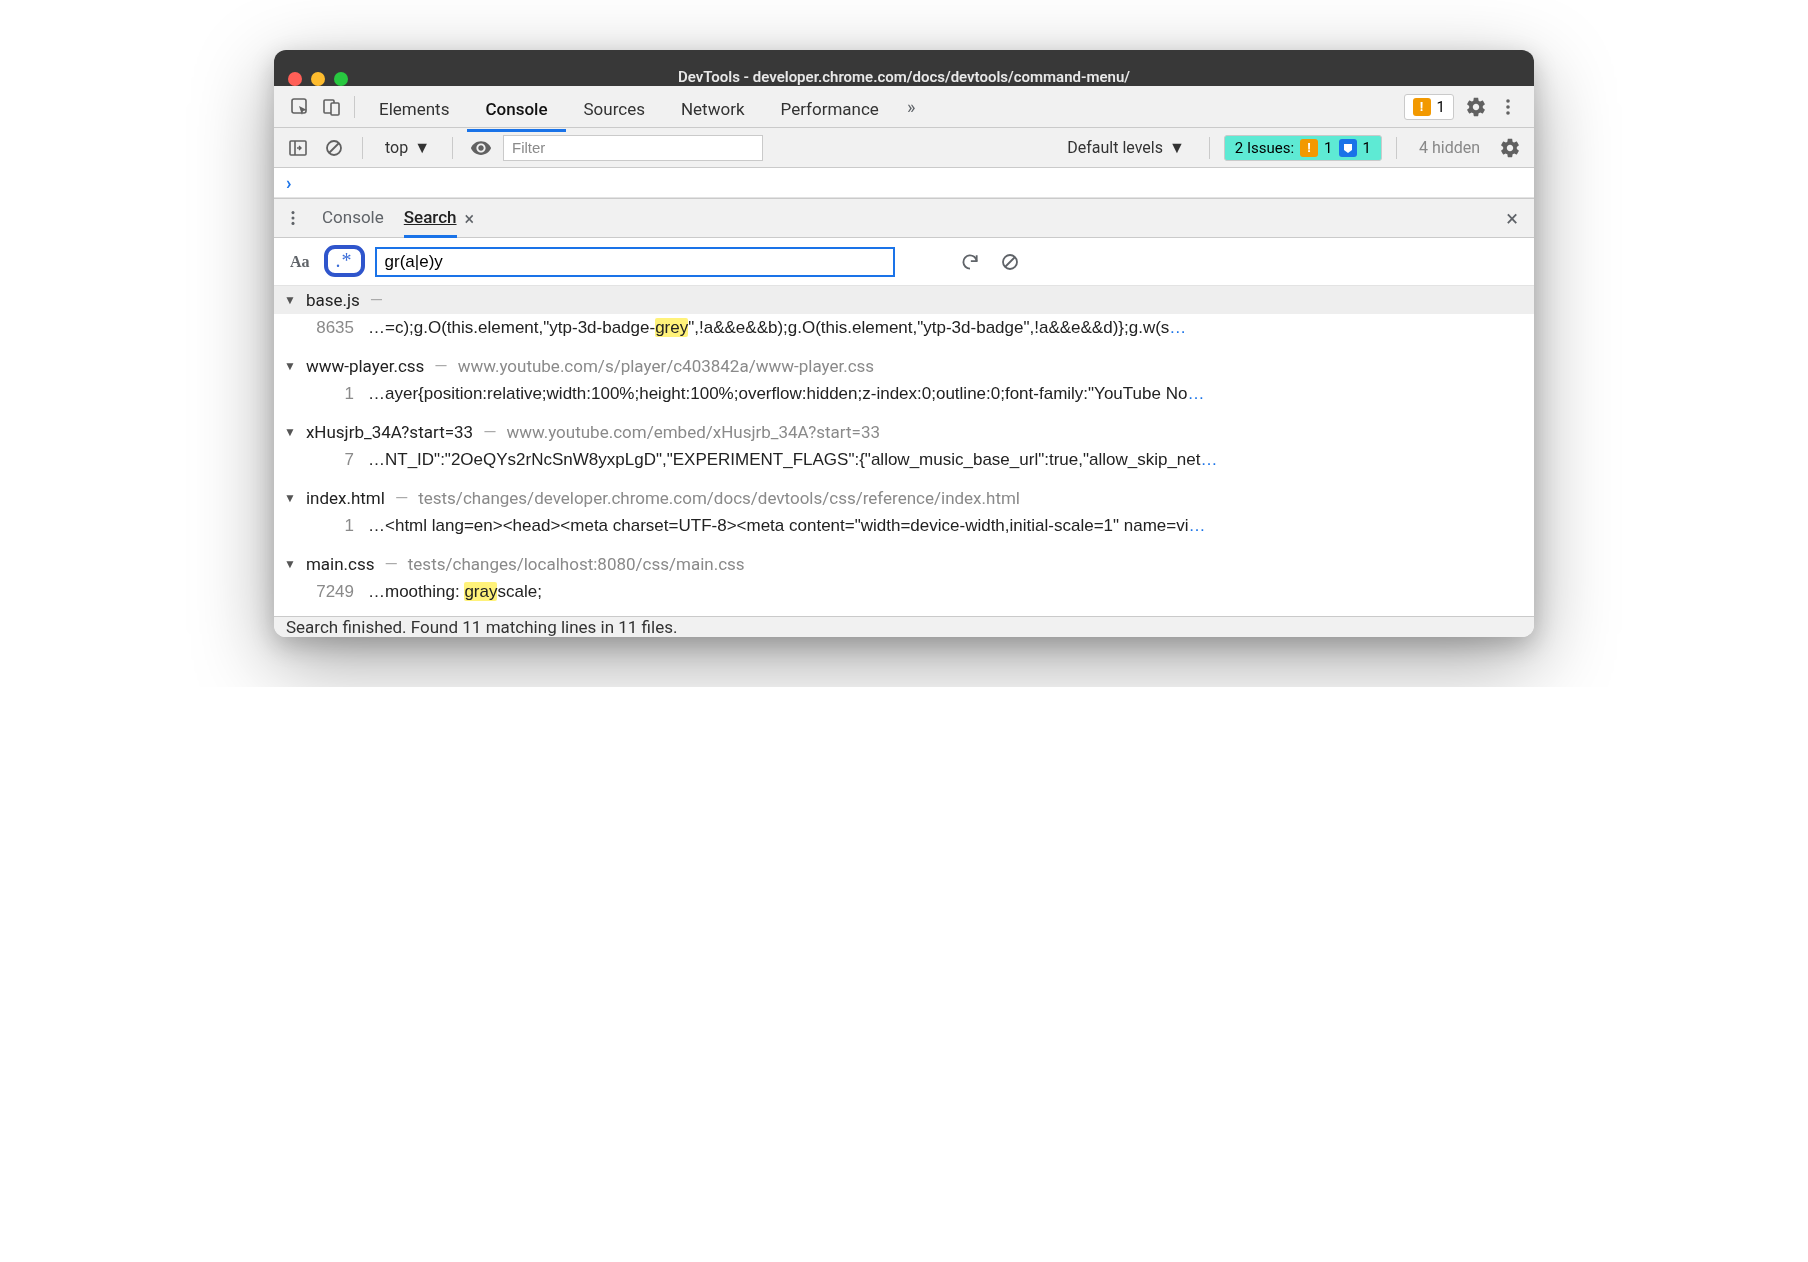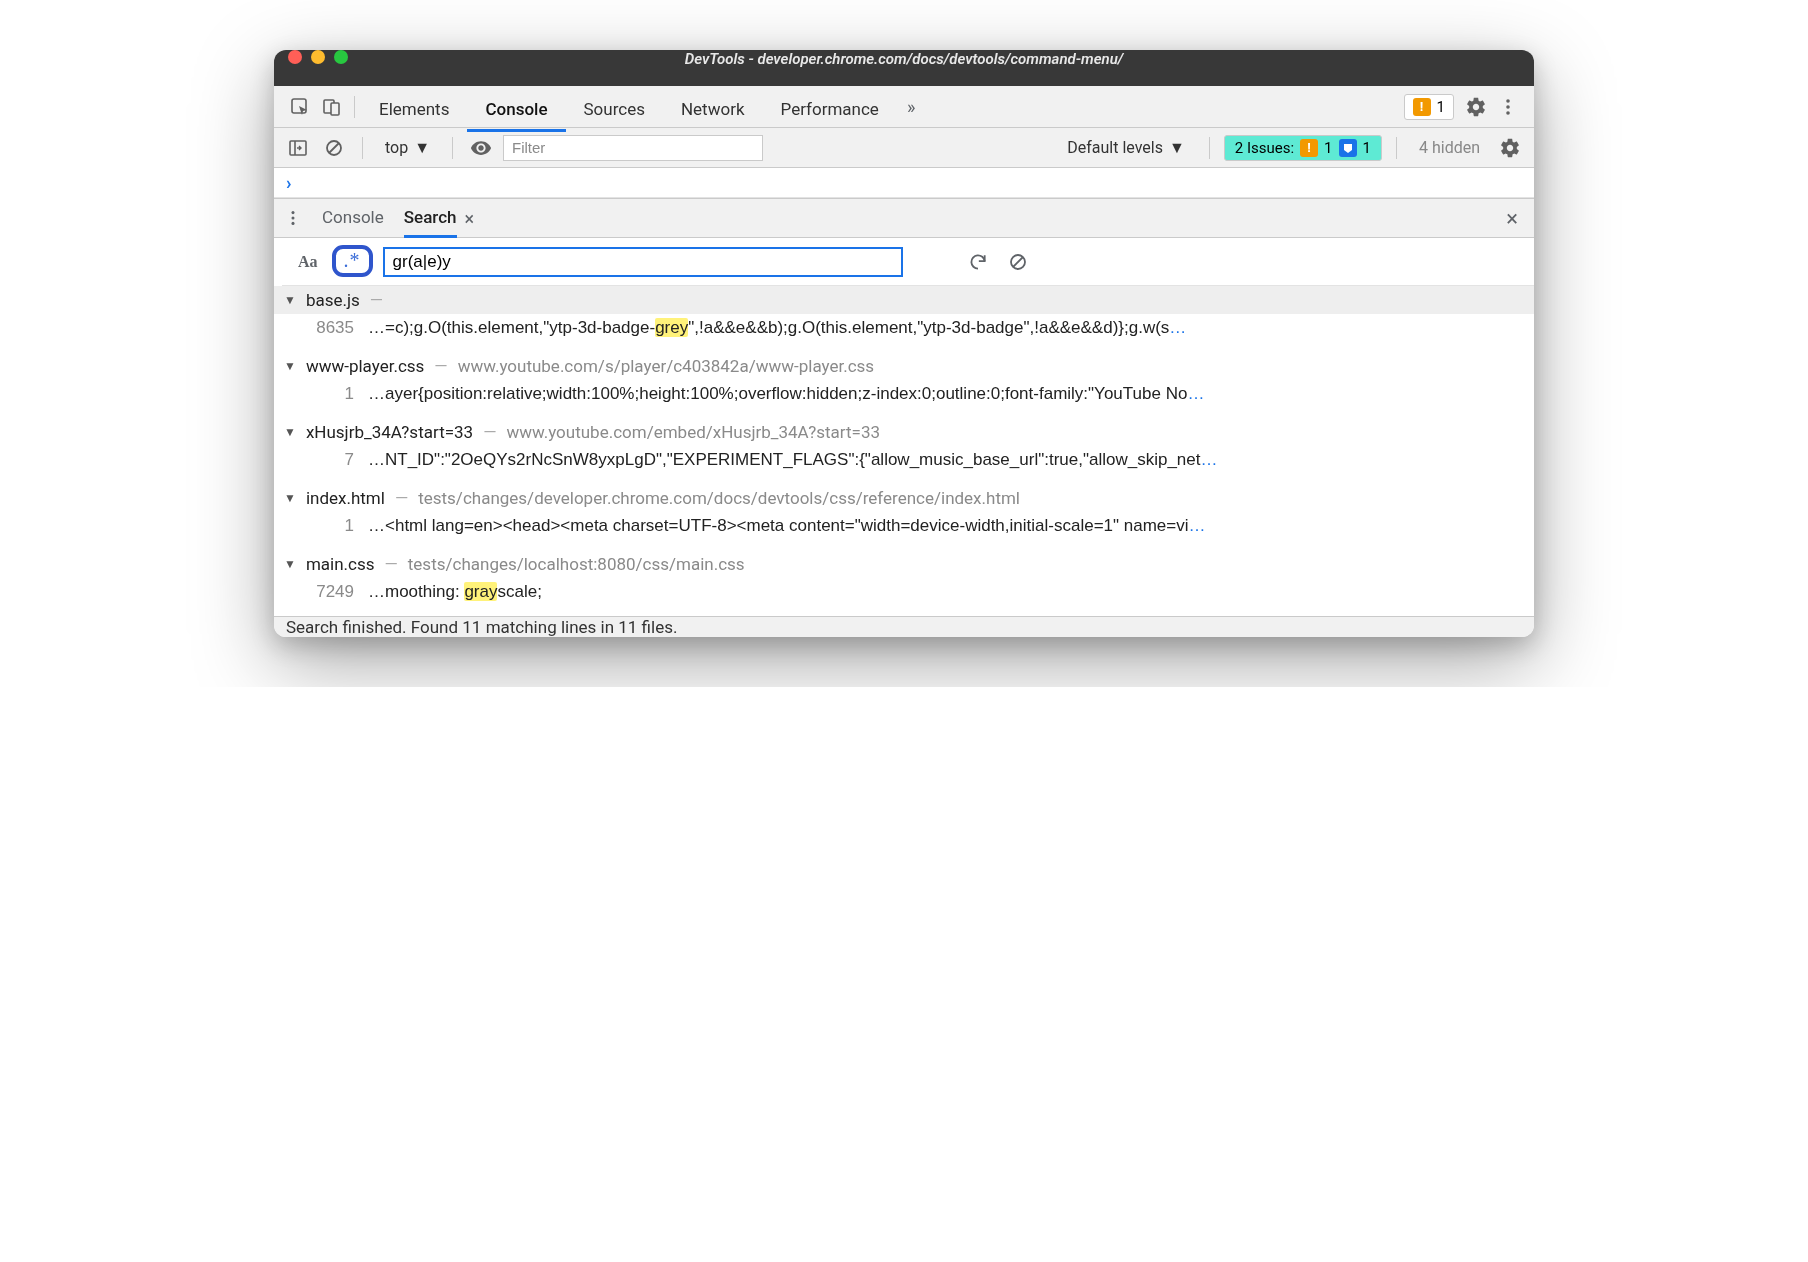--- a/index.html
+++ b/index.html
@@ -16,24 +16,23 @@
       border-radius: 12px;
       overflow: hidden;
       box-shadow: 0 25px 80px rgba(0,0,0,0.35), 0 8px 25px rgba(0,0,0,0.2);
       background: #fff;
     }
     
     .titlebar {
       background: #383838;
       height: 36px;
       display: flex;
-      align-items: flex-start;
+      align-items: flex-end;
       padding: 0 14px;
       position: relative;
-      font-style: italic;
     }
     .traffic-lights { display: flex; gap: 9px; }
     .light { width: 14px; height: 14px; border-radius: 50%; }
     .light.red { background: #ff5f57; }
     .light.yellow { background: #febc2e; }
     .light.green { background: #28c840; }
     .title {
       position: absolute;
       left: 0; right: 0;
       text-align: center;
@@ -151,32 +150,32 @@
     }
     .drawer-tabs .kebab { color: #5f6368; font-size: 18px; cursor: pointer; }
     .dtab {
       font-size: 17px; color: #5f6368; cursor: pointer;
       height: 40px; display:flex; align-items:center;
       border-bottom: 3px solid transparent;
     }
     .dtab.active {
       color: #222; font-weight: 500;
       border-bottom-color: #1a73e8;
+      text-decoration: underline;
     }
     .dtab-close { display:flex; align-items:center; gap:8px; }
     .drawer-tabs .spacer { flex: 1; }
     
     .search-bar {
       display: flex; align-items: center;
       height: 48px;
       border-bottom: 1px solid #e3e3e3;
       background: #fff;
       padding: 0 12px;
       gap: 10px;
-      margin-left: 8px;
     }
     .aa-toggle {
       font-family: Georgia, serif;
       font-weight: bold;
       color: #5f6368;
       font-size: 16px;
       cursor: pointer;
       padding: 2px 4px;
     }
     .regex-toggle {

